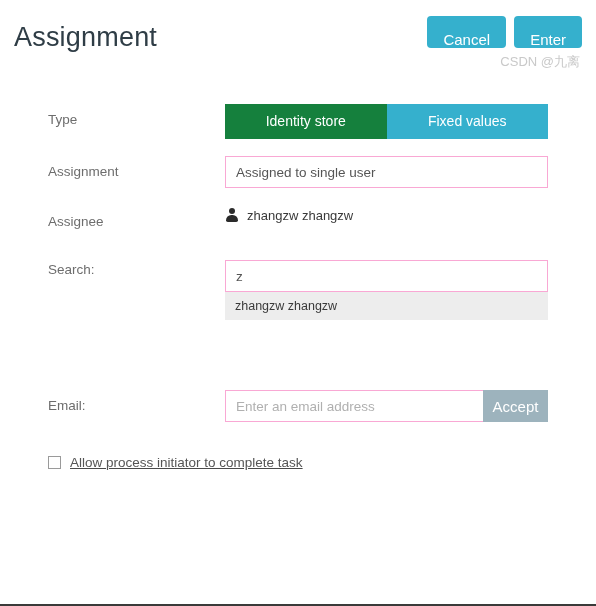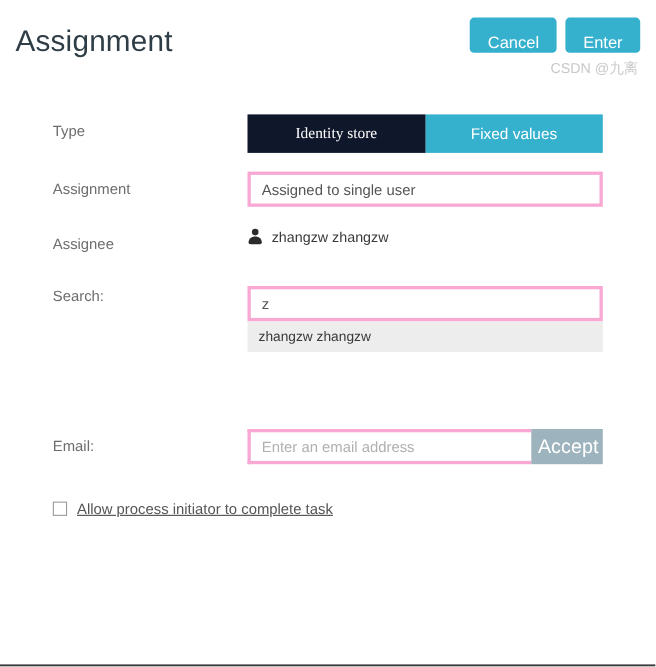--- a/index.html
+++ b/index.html
@@ -93,29 +93,29 @@
     flex: 1 1 50%;
     border: none;
     color: #ffffff;
     font-size: 14px;
     font-family: "Liberation Sans", sans-serif;
     cursor: pointer;
     line-height: 35px;
     text-align: center;
     padding: 0;
   }
-  .btn-toggle.active { background: #0f172a; font-family: Liberation Serif, serif; }
+  .btn-toggle.active { background: #15803d; }
   .btn-toggle.inactive { background: #35b0cd; }
 
   
   .text-field {
     width: 323px;
     height: 32px;
     box-sizing: border-box;
-    border: 3px solid #f9a8d4;
+    border: 1px solid #f9a8d4;
     background: #ffffff;
     font-size: 13.5px;
     font-family: "Liberation Sans", sans-serif;
     color: #555555;
     padding: 0 10px;
     line-height: 30px;
     outline: none;
   }
   .text-field::placeholder { color: #b0b0b0; }
 
@@ -184,21 +184,21 @@
     width: 258px;
     border-right: none;
   }
   .btn-accept {
     width: 65px;
     height: 32px;
     box-sizing: border-box;
     border: none;
     background: #9db3bd;
     color: #ffffff;
-    font-size: 18px;
+    font-size: 15px;
     font-family: "Liberation Sans", sans-serif;
     cursor: pointer;
   }
 
   
   .checkbox-row {
     position: absolute;
     left: 48px;
     top: 455px;
     display: flex;

